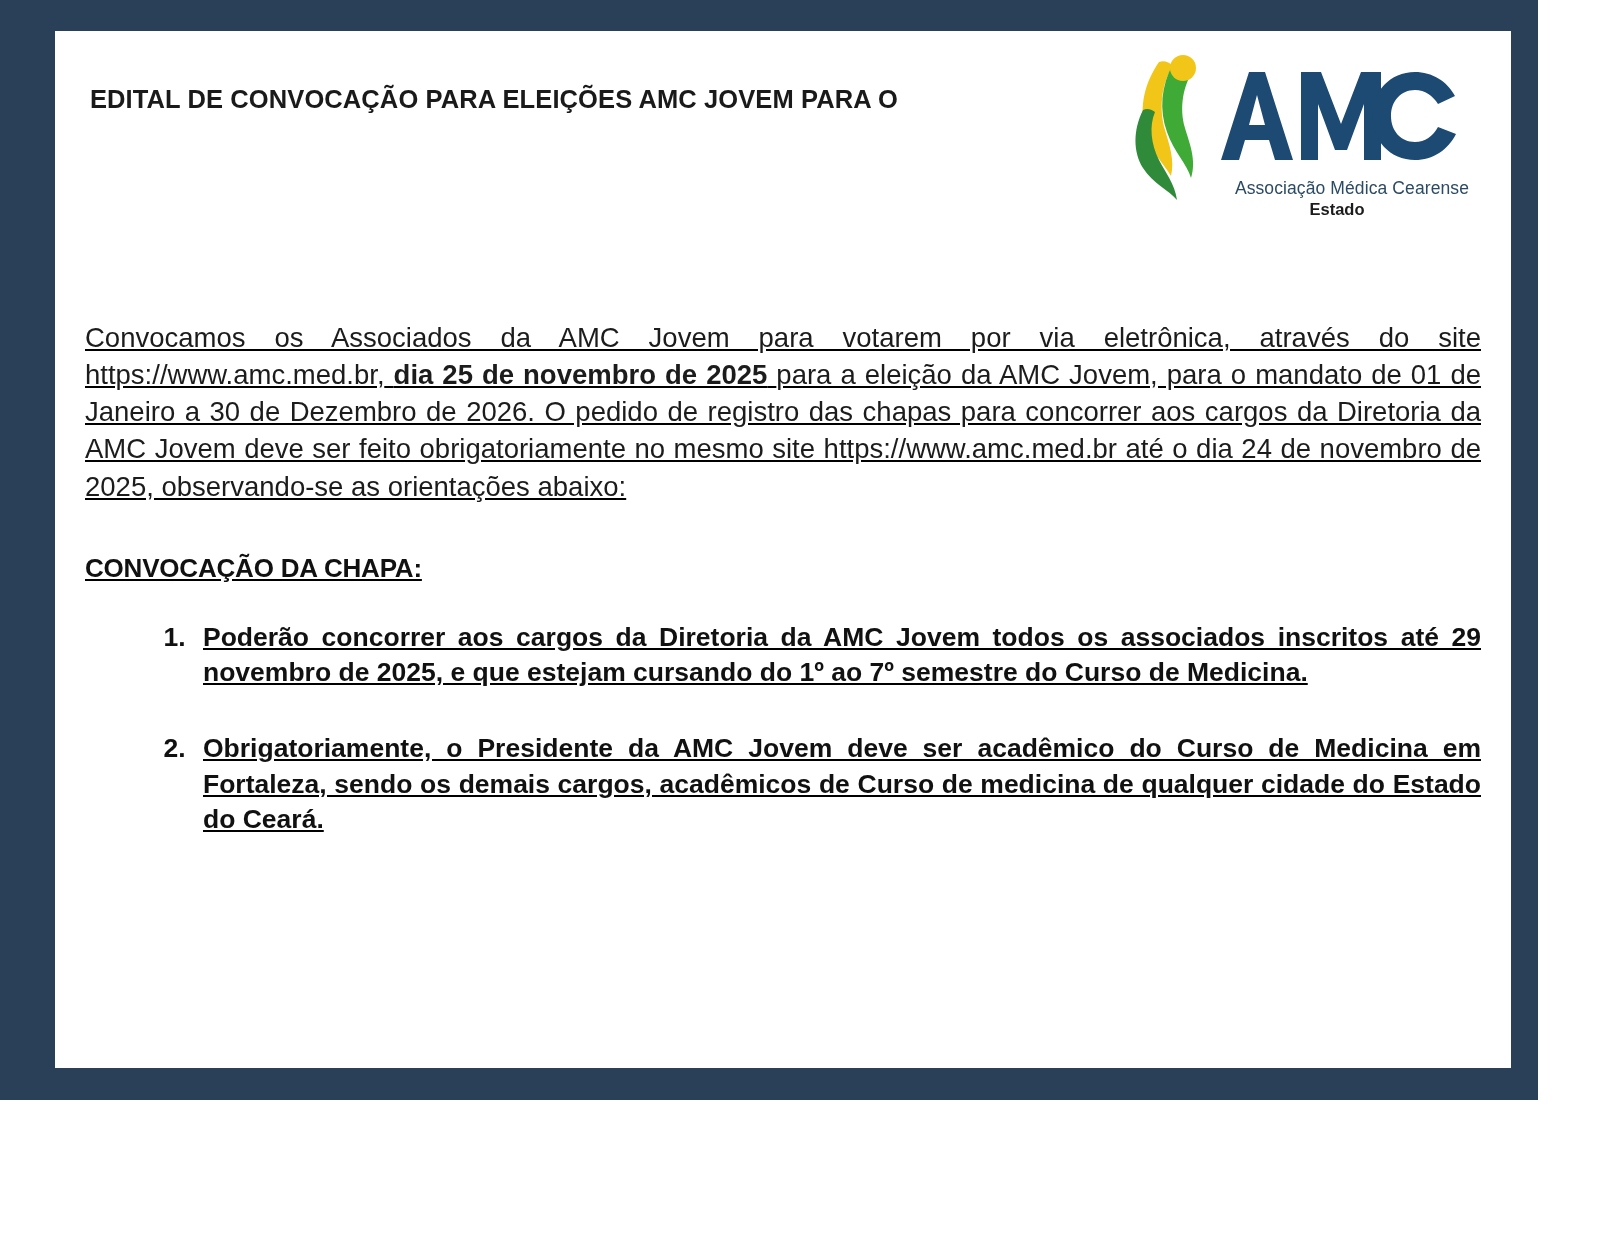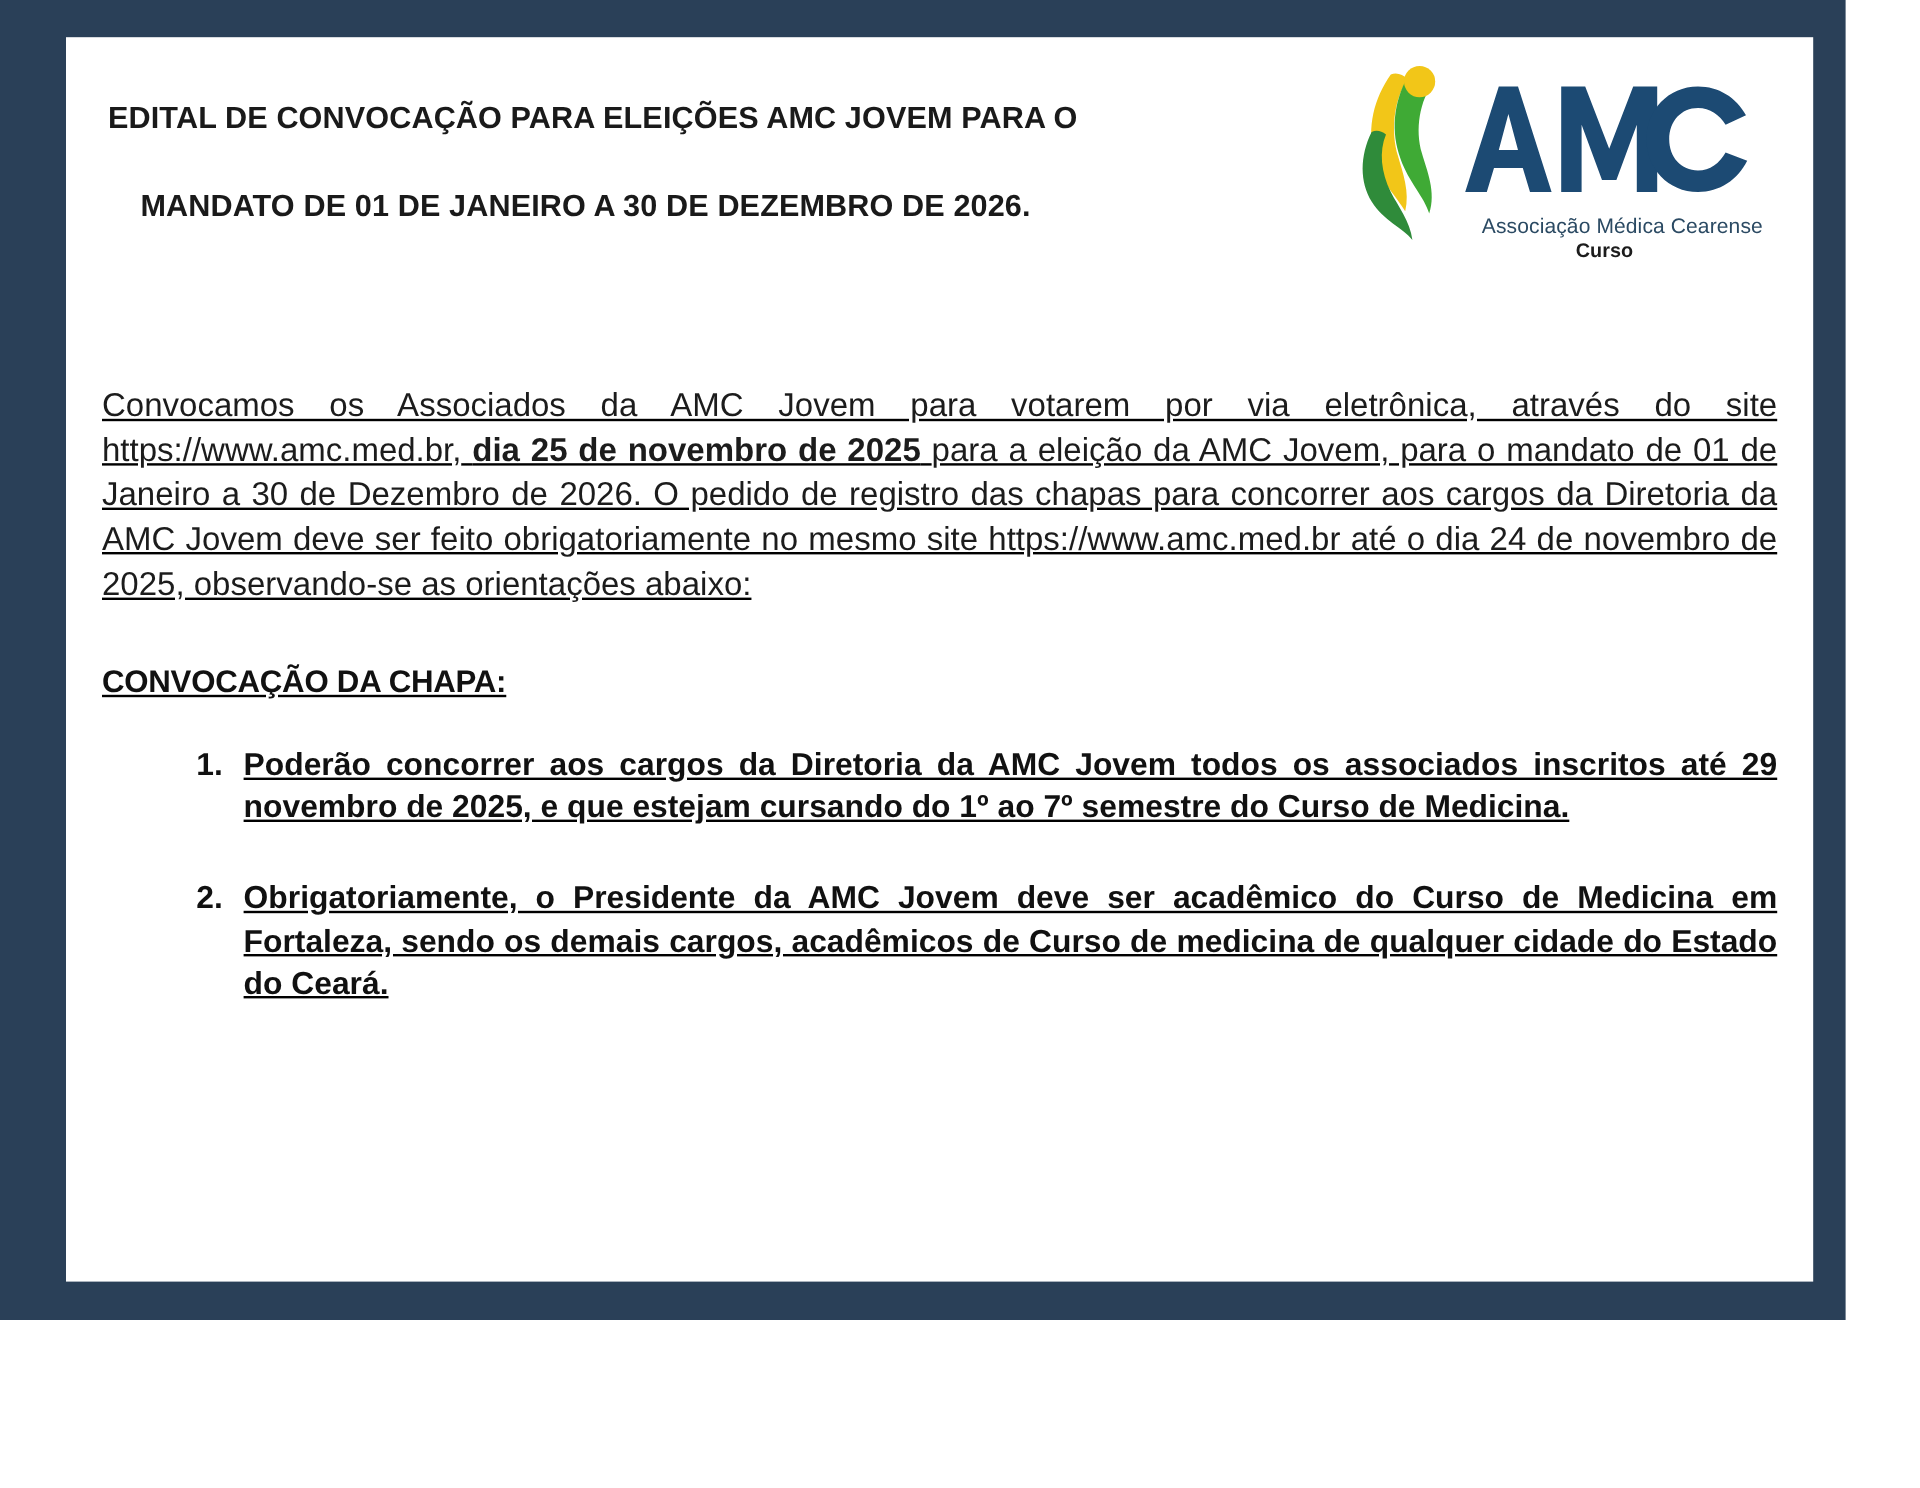--- a/index.html
+++ b/index.html
@@ -160,41 +160,40 @@
 </head>
 <body>
 
 <div class="page">
   <div class="frame">
     <div class="sheet">
 
       <div class="header">
         <div class="title">
           <span class="line1">EDITAL DE CONVOCAÇÃO PARA ELEIÇÕES AMC JOVEM PARA O</span>
-          <span class="line2">MANDATO DE 01 DE JANEIRO A 30 DE DEZEMBRO DE 2026.</span>
         </div>
 
         <div class="logo">
           <svg width="360" height="180" viewBox="0 0 360 180" xmlns="http://www.w3.org/2000/svg">
 
             <g>
               <path d="M34 14 C20 34 14 58 20 82 C25 103 39 116 46 128 C50 112 44 96 40 82 C34 62 36 36 48 18 C44 14 39 12 34 14 Z" fill="#f2c618"></path>
               <path d="M48 16 C36 38 34 62 42 84 C49 104 62 116 66 130 C72 112 64 94 60 80 C54 60 58 36 70 20 C63 15 55 13 48 16 Z" fill="#3faa35"></path>
               <path d="M18 62 C8 82 8 104 18 120 C28 136 44 142 52 152 C50 136 40 124 34 112 C26 96 24 78 30 64 C26 61 22 60 18 62 Z" fill="#2f8b3a"></path>
               <circle cx="58" cy="20" r="13" fill="#f2c618"></circle>
             </g>
 
             <g fill="#1c4a73">
               <path d="M96 112 L124 24 L140 24 L168 112 L150 112 L144 92 L120 92 L114 112 Z M124 77 L140 77 L132 47 Z"></path>
               <path d="M176 112 L176 24 L196 24 L216 76 L236 24 L256 24 L256 112 L239 112 L239 56 L222 102 L210 102 L193 56 L193 112 Z"></path>
               <path d="M330 48 C322 33 307 24 290 24 C265 24 247 44 247 68 C247 92 265 112 290 112 C308 112 323 102 331 86 L313 79 C308 88 300 94 290 94 C276 94 266 83 266 68 C266 53 276 42 290 42 C300 42 308 48 313 56 Z"></path>
             </g>
           </svg>
           <div class="logo-sub">Associação Médica Cearense</div>
-          <div class="logo-sub2">Curso</div>
+          <div class="logo-sub2">Estado</div>
         </div>
       </div>
 
       <div class="body-wrap">
         <p class="para"><span>Convocamos os Associados da AMC Jovem para votarem por via eletrônica, através do site https://www.amc.med.br,</span> <b>dia 25 de novembro de 2025</b> <span>para a eleição da AMC Jovem, para o mandato de 01 de Janeiro a 30 de Dezembro de 2026. O pedido de registro das chapas para concorrer aos cargos da Diretoria da AMC Jovem deve ser feito obrigatoriamente no mesmo site https://www.amc.med.br até o dia 24 de novembro de 2025, observando-se as orientações abaixo:</span></p>
 
         <div class="section-heading">CONVOCAÇÃO DA CHAPA:</div>
 
         <ol class="items">
           <li>Poderão concorrer aos cargos da Diretoria da AMC Jovem todos os associados inscritos até 29 novembro de 2025, e que estejam cursando do 1º ao 7º semestre do Curso de Medicina.</li>

